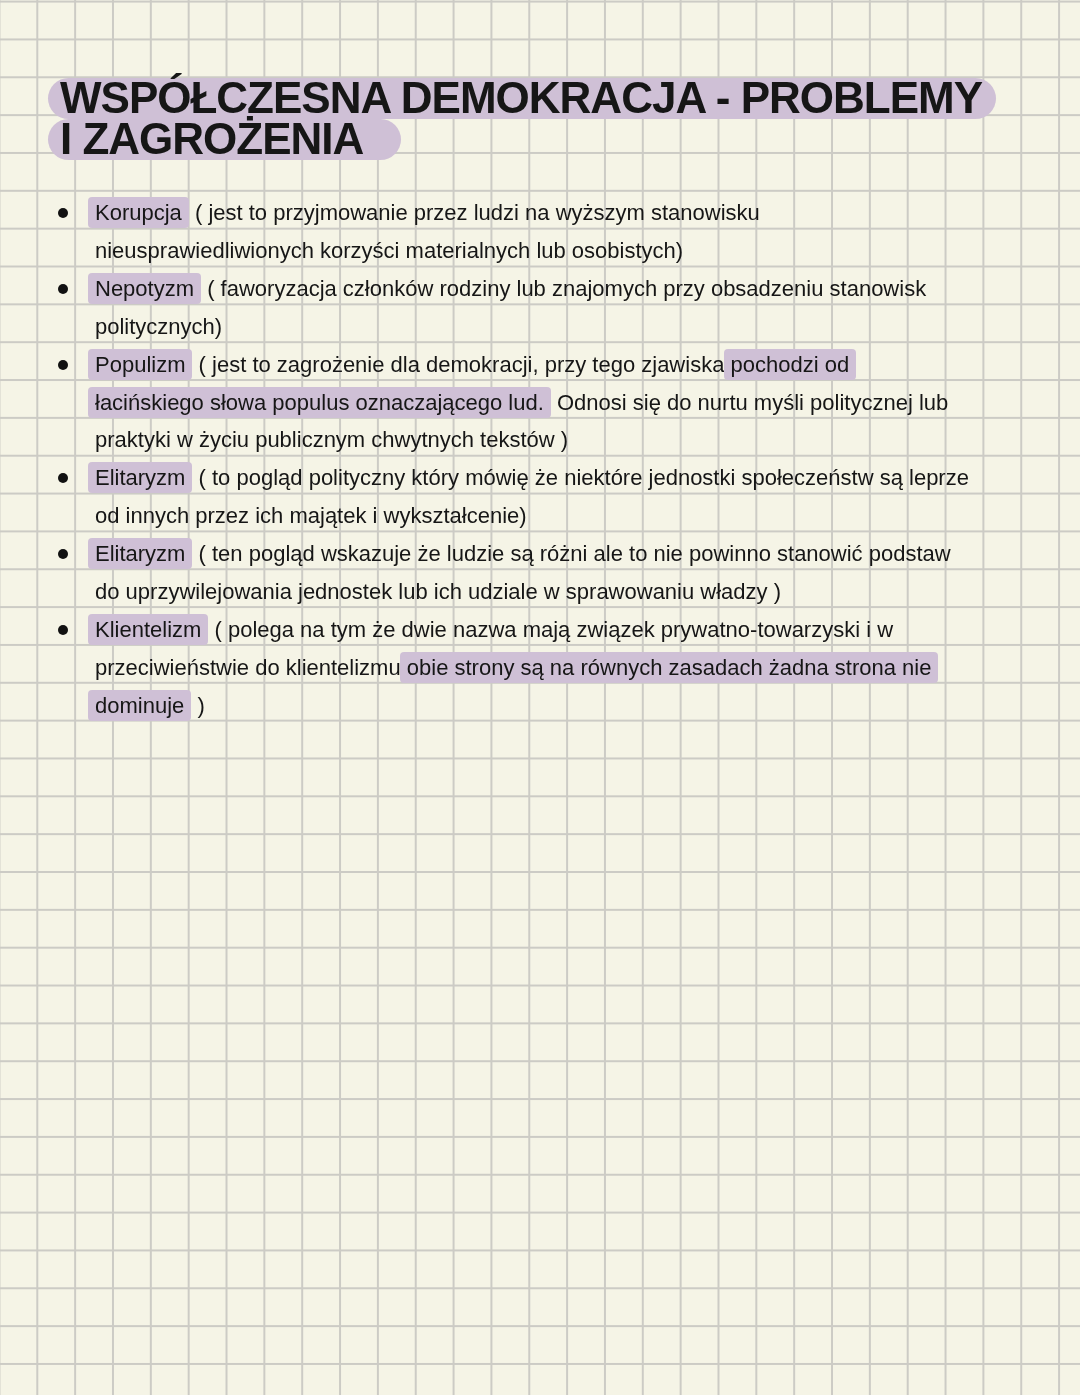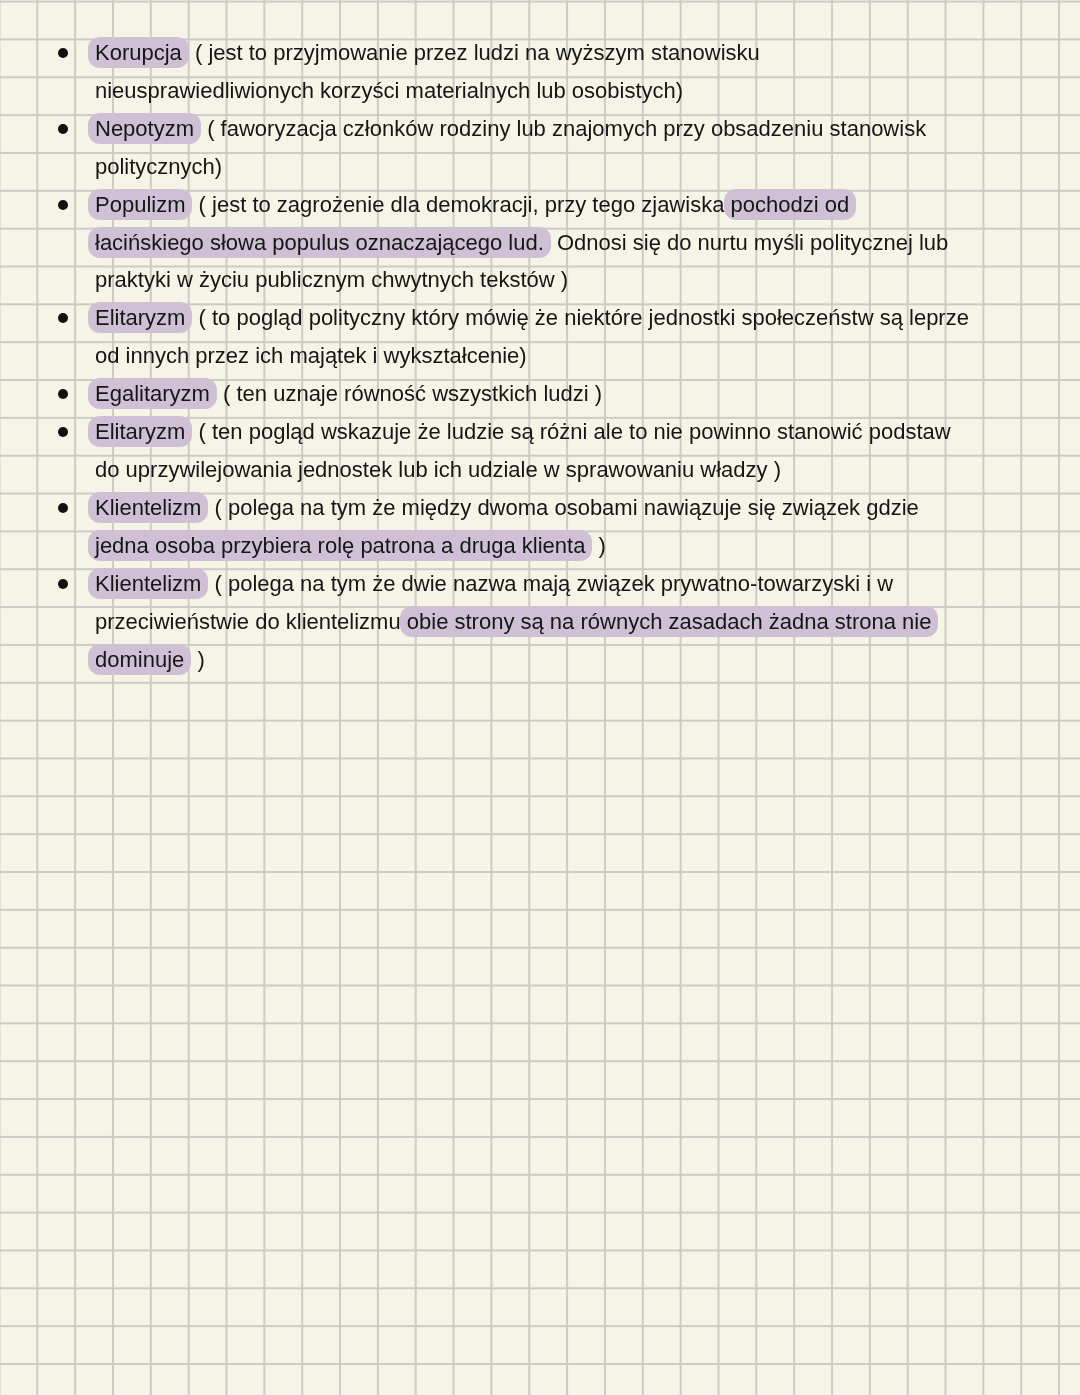--- a/index.html
+++ b/index.html
@@ -64,33 +64,41 @@
     margin-top: 14px;
     margin-right: 27px;
   }
   .def {
     margin: 0;
     width: 980px;
     font-size: 22px;
     line-height: 37.9px;
     white-space: pre-wrap;
   }
-  .seg { border-radius: 12px; text-align: center; }
+  .seg { border-radius: 4px; text-align: center; }
   .seg.hl {
     background: var(--hl);
     padding: 3px 7px;
     margin-left: -7px;
     -webkit-box-decoration-break: clone;
     box-decoration-break: clone;
   }
 </style>
 </head>
 <body>
 
 <div class="page">
+  <header class="title-block">
+    <div class="title-line">
+      <span class="hl-title">WSPÓŁCZESNA DEMOKRACJA - PROBLEMY</span>
+    </div>
+    <div class="title-line">
+      <span class="hl-title hl-title--short">I ZAGROŻENIA</span>
+    </div>
+  </header>
   <ul class="terms" id="terms-list">
       <li class="term-item">
         <span class="bullet"></span>
         <p class="def"><span class="seg hl">Korupcja</span><span class="seg"> ( jest to przyjmowanie przez ludzi na wyższym stanowisku
 nieusprawiedliwionych korzyści materialnych lub osobistych)</span></p>
       </li>
       <li class="term-item">
         <span class="bullet"></span>
         <p class="def"><span class="seg hl">Nepotyzm</span><span class="seg"> ( faworyzacja członków rodziny lub znajomych przy obsadzeniu stanowisk
 politycznych)</span></p>
@@ -101,31 +109,22 @@
 łacińskiego słowa populus oznaczającego lud.</span><span class="seg"> Odnosi się do nurtu myśli politycznej lub
 praktyki w życiu publicznym chwytnych tekstów )</span></p>
       </li>
       <li class="term-item">
         <span class="bullet"></span>
         <p class="def"><span class="seg hl">Elitaryzm</span><span class="seg"> ( to pogląd polityczny który mówię że niektóre jednostki społeczeństw są leprze
 od innych przez ich majątek i wykształcenie)</span></p>
       </li>
       <li class="term-item">
         <span class="bullet"></span>
-        <p class="def"><span class="seg hl">Egalitaryzm</span><span class="seg"> ( ten uznaje równość wszystkich ludzi )</span></p>
-      </li>
-      <li class="term-item">
-        <span class="bullet"></span>
         <p class="def"><span class="seg hl">Elitaryzm</span><span class="seg"> ( ten pogląd wskazuje że ludzie są różni ale to nie powinno stanowić podstaw
 do uprzywilejowania jednostek lub ich udziale w sprawowaniu władzy )</span></p>
-      </li>
-      <li class="term-item">
-        <span class="bullet"></span>
-        <p class="def"><span class="seg hl">Klientelizm</span><span class="seg"> ( polega na tym że między dwoma osobami nawiązuje się związek gdzie
-</span><span class="seg hl">jedna osoba przybiera rolę patrona a druga klienta</span><span class="seg"> )</span></p>
       </li>
       <li class="term-item">
         <span class="bullet"></span>
         <p class="def"><span class="seg hl">Klientelizm</span><span class="seg"> ( polega na tym że dwie nazwa mają związek prywatno-towarzyski i w
 przeciwieństwie do klientelizmu </span><span class="seg hl">obie strony są na równych zasadach żadna strona nie
 dominuje</span><span class="seg"> )</span></p>
       </li>
     </ul>
 </div>
 

